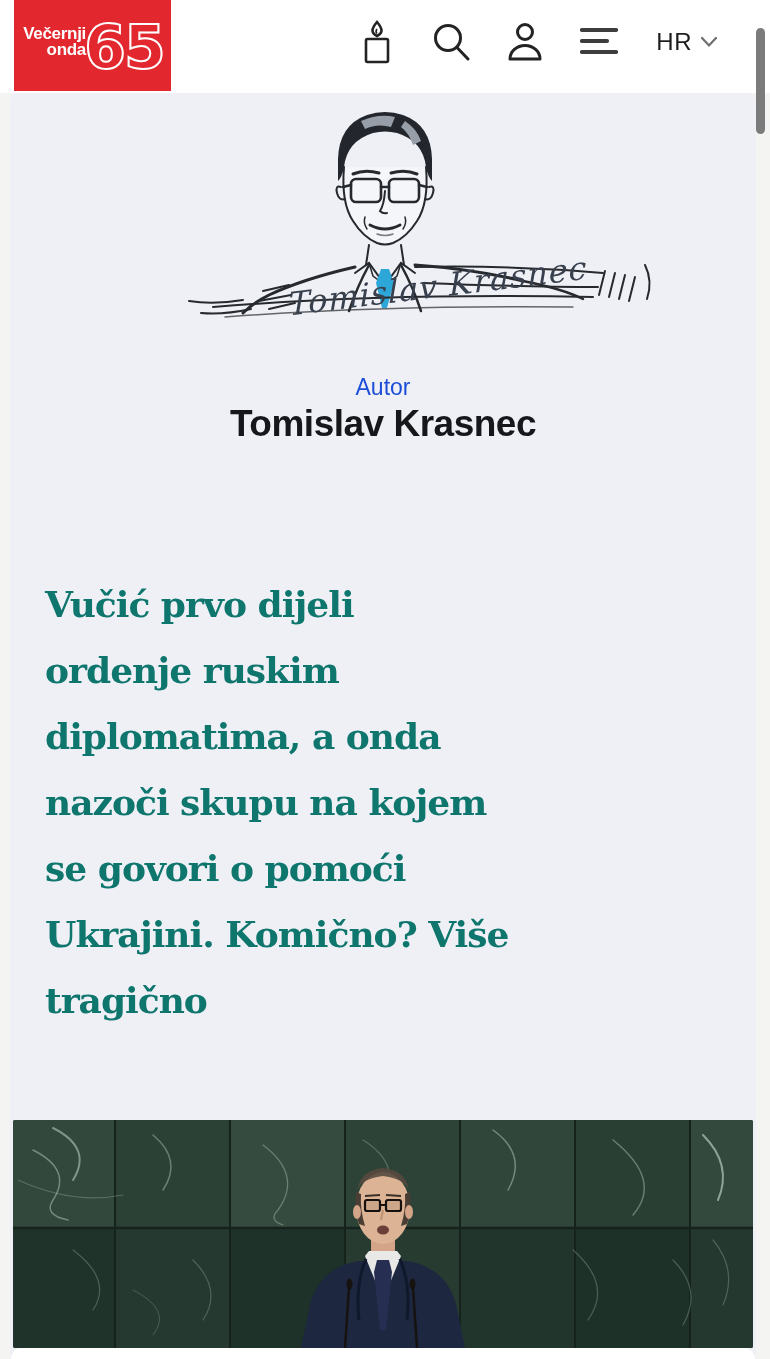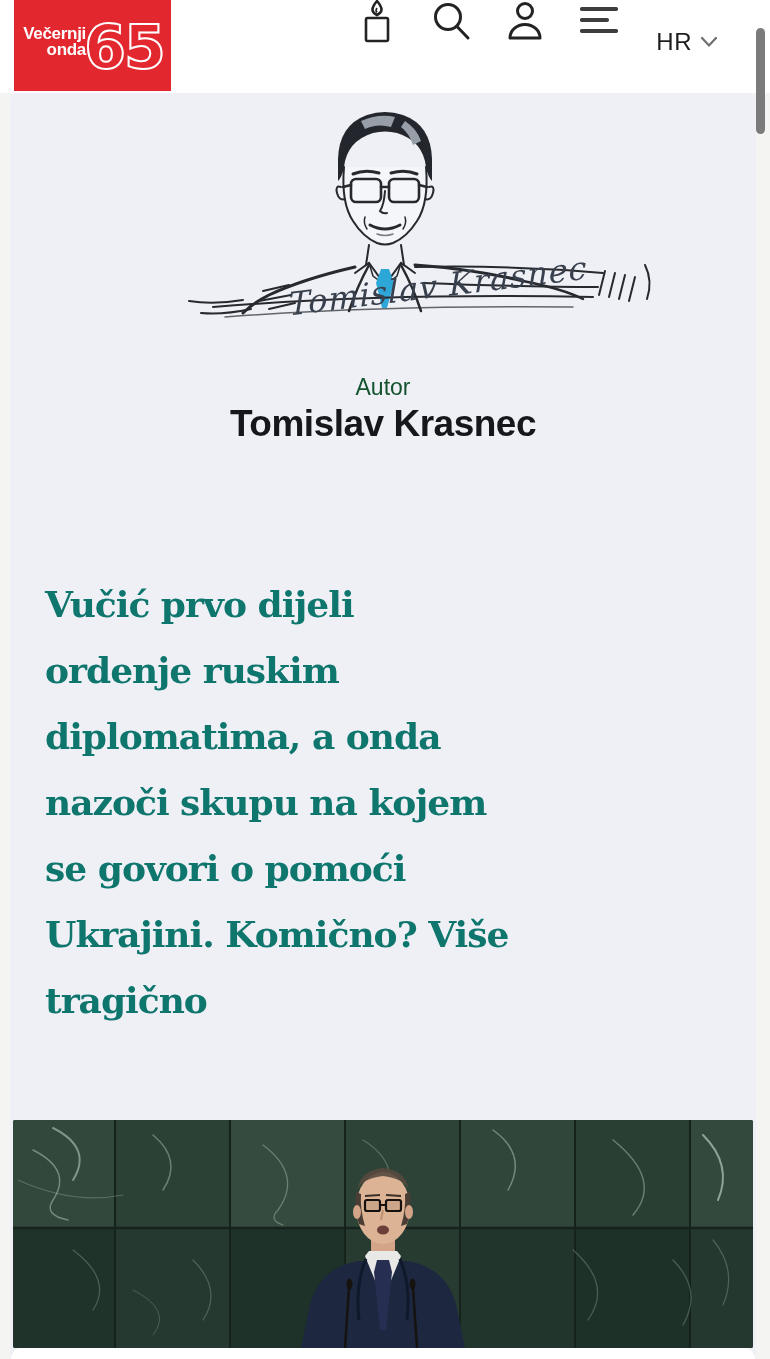--- a/index.html
+++ b/index.html
@@ -21,21 +21,21 @@
     cursor:pointer;
   }
   .logo-text {
     position:absolute; left:8px; top:26px; width:64px;
     color:#fff; font-weight:bold; font-size:17px; line-height:16px;
     text-align:right; letter-spacing:-0.3px;
   }
   .logo-badge { position:absolute; right:6px; top:10px; }
   .header-icons {
     position:absolute; right:52px; top:0; height:84px;
-    display:flex; gap:32px;
+    display:flex; align-items:center; gap:32px;
   }
   .icon-btn {
     width:42px; height:42px; display:flex; align-items:center; justify-content:center;
     background:none; border:none; cursor:pointer; padding:0;
   }
   .icon-btn svg { display:block; }
   .lang-select {
     display:flex; align-items:center; gap:8px; cursor:pointer;
     background:none; border:none; padding:0; margin-left:4px;
   }
@@ -55,21 +55,21 @@
     width:580px; height:252px;
   }
   .signature {
     position:absolute; top:172px; left:50%;
     transform:translateX(-50%) translateX(55px) rotate(-7deg) skewX(-6deg);
     font-family:"DejaVu Serif", serif; font-style:italic;
     font-size:32px; color:#39404d; white-space:nowrap; letter-spacing:1px;
   }
   .author-label {
     position:absolute; top:281px; width:100%; text-align:center;
-    font-size:23px; color:#14532d;
+    font-size:23px; color:#1d4ed8;
   }
   .author-name {
     position:absolute; top:310px; width:100%; text-align:center;
     font-size:37px; font-weight:bold; color:#15171b; letter-spacing:-0.5px;
     cursor:pointer;
   }
   .headline {
     position:absolute; top:478px; left:35px; width:690px;
     font-family:"DejaVu Serif", serif; font-weight:700;
     font-size:36px; line-height:66px; color:#0f766e;

